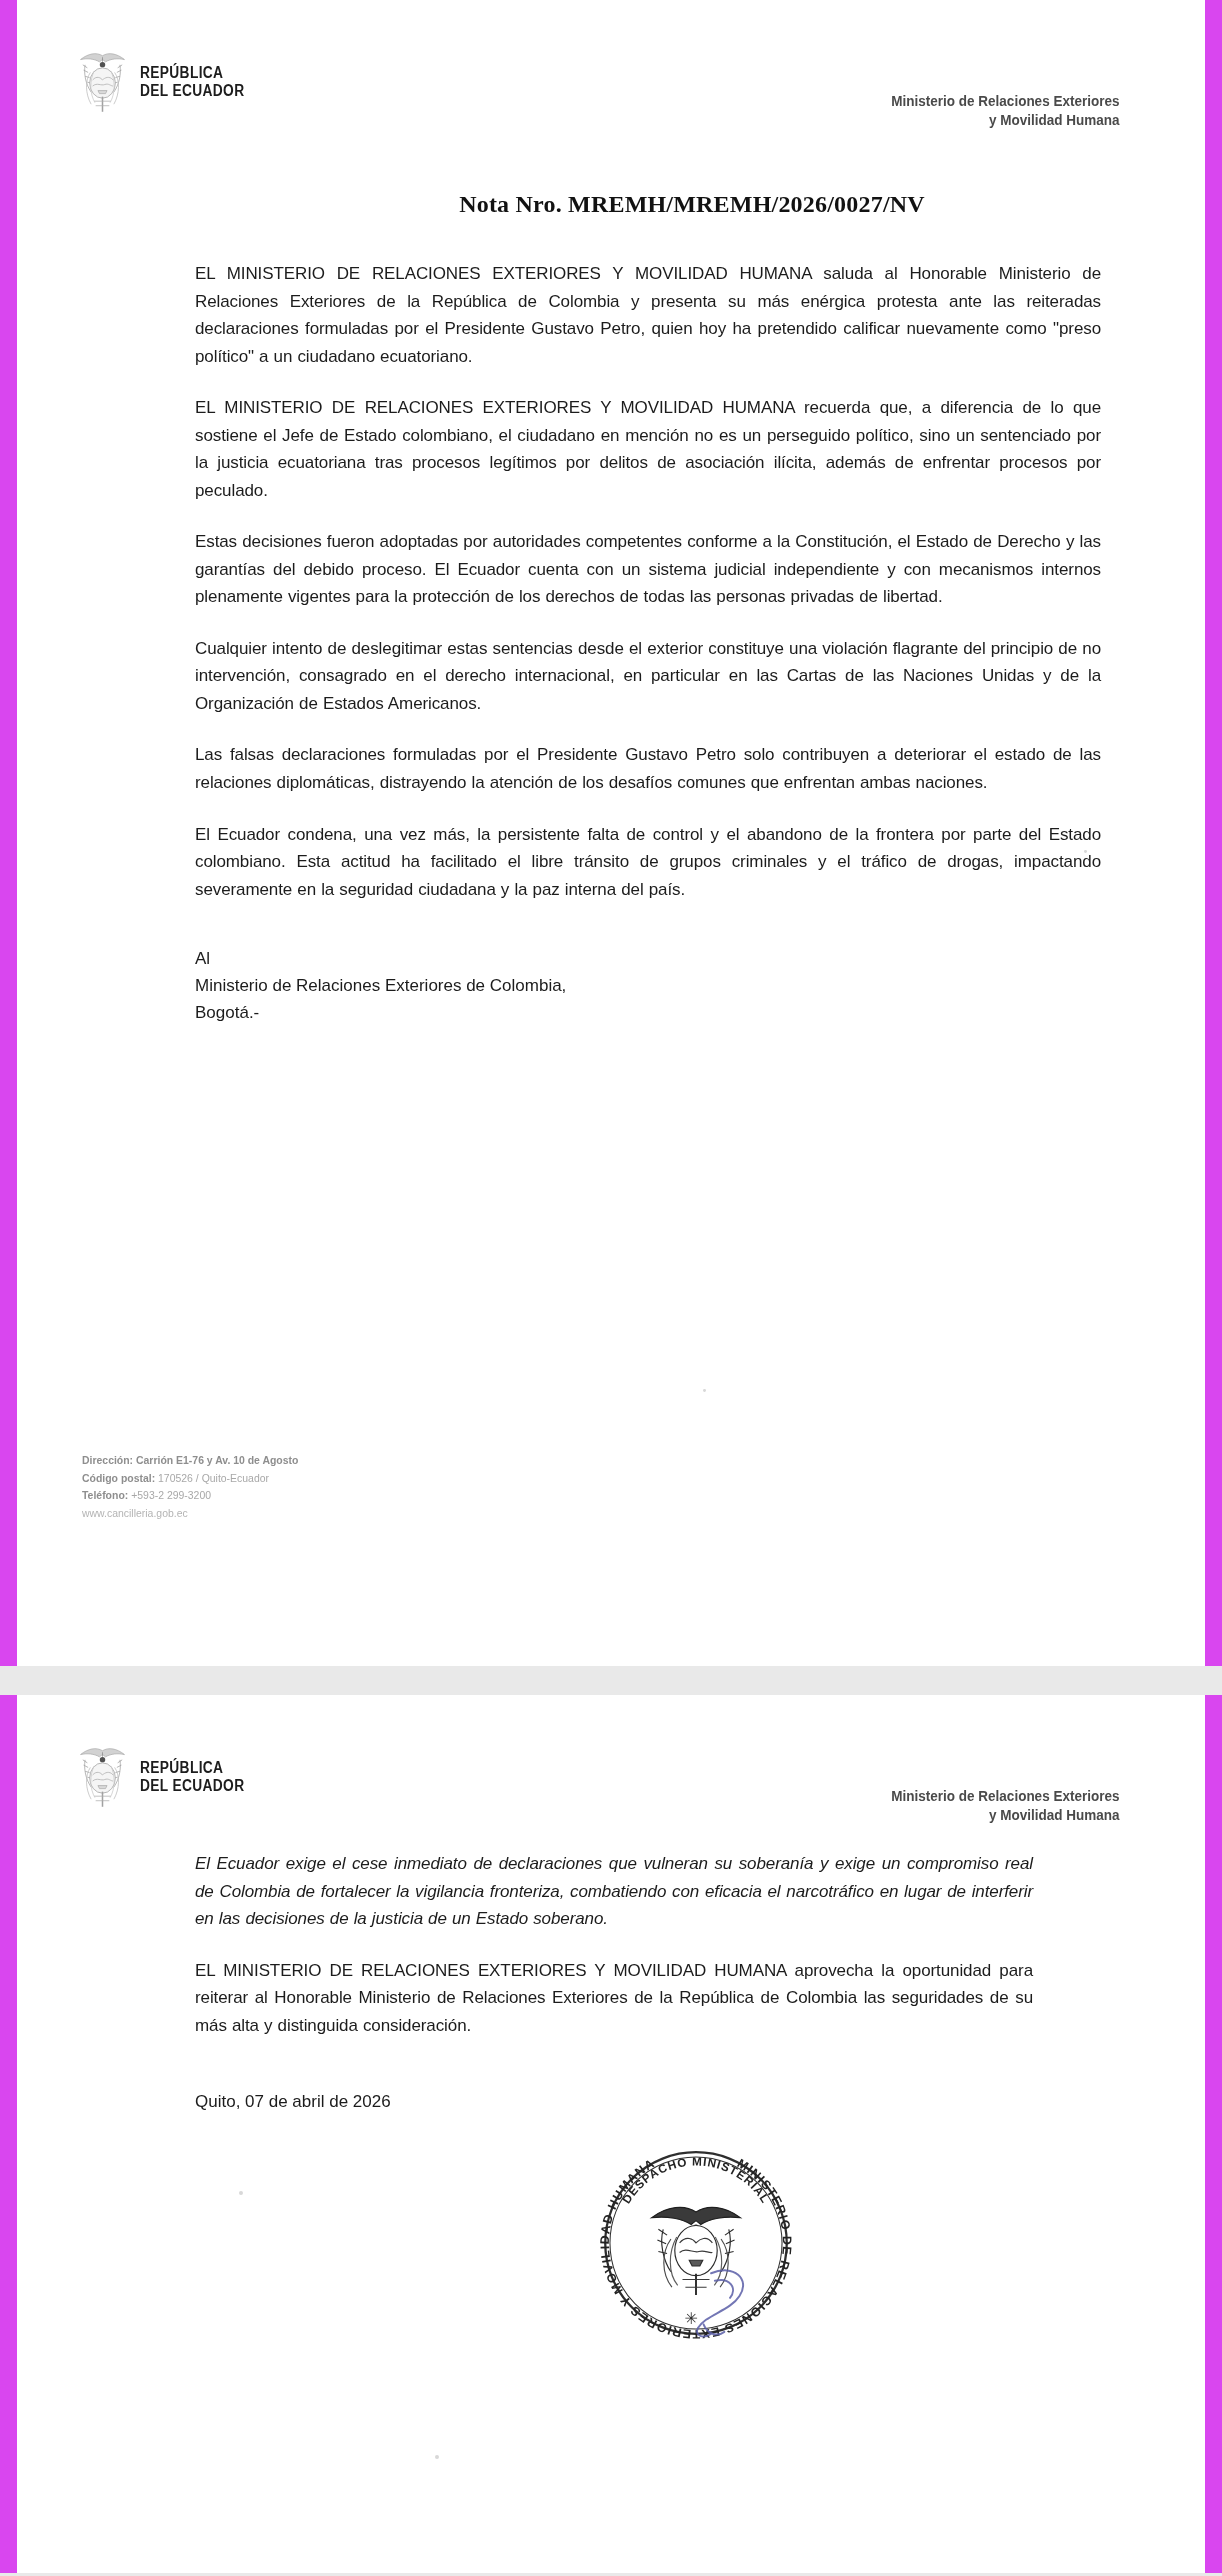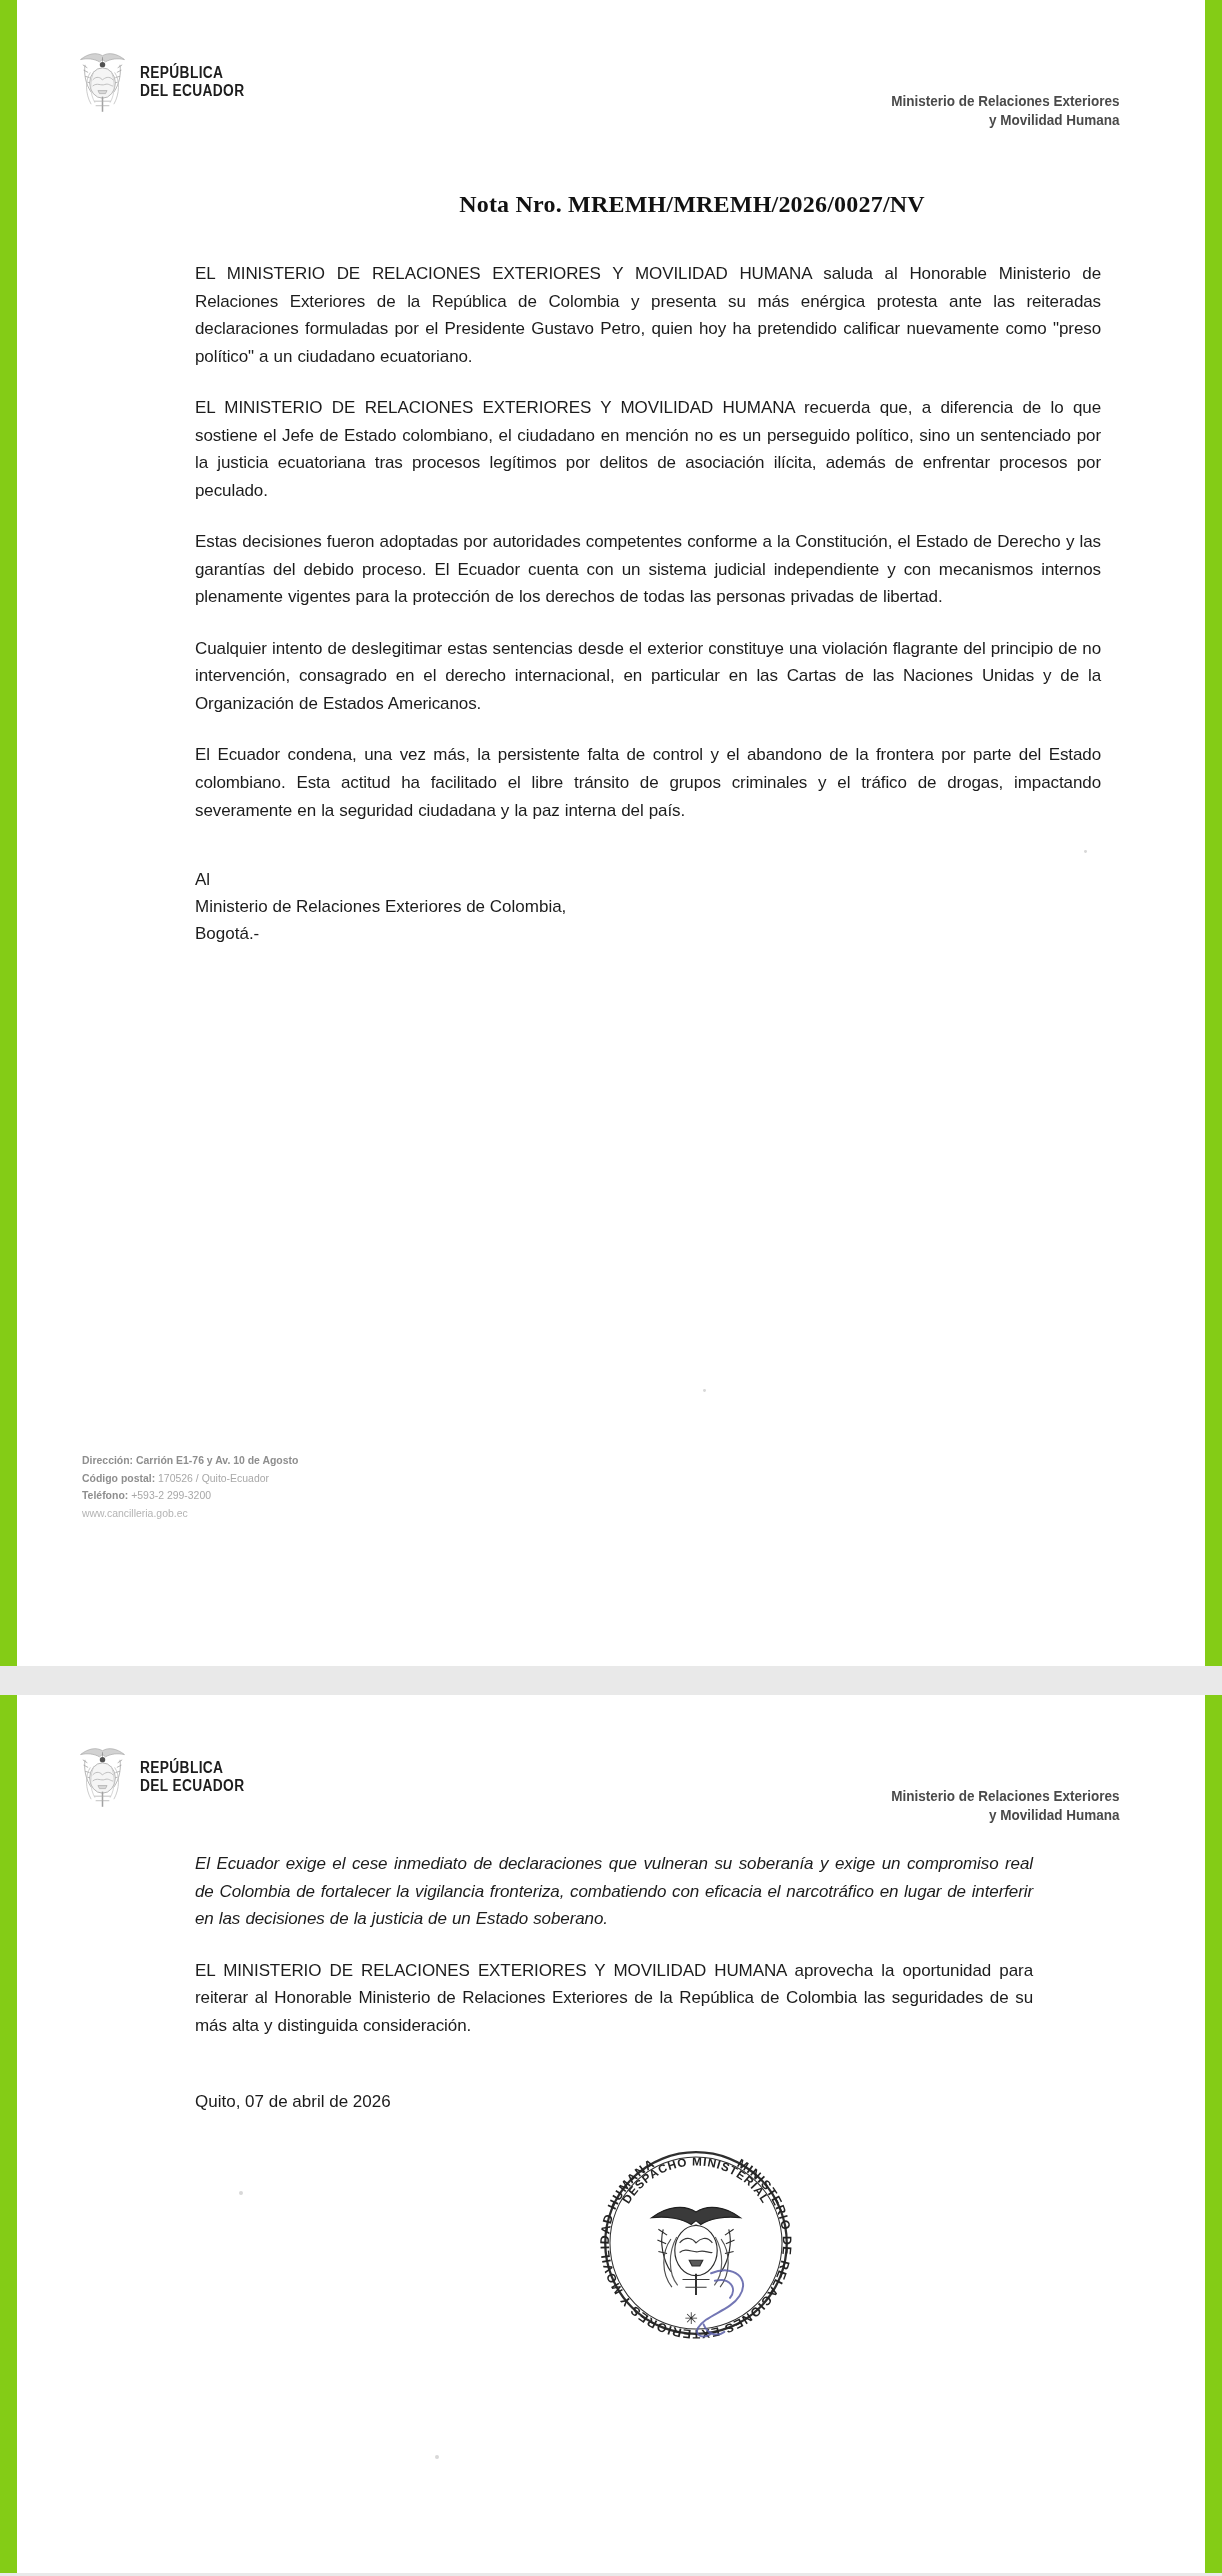--- a/index.html
+++ b/index.html
@@ -6,21 +6,21 @@
   html,body{margin:0;padding:0;}
   body{
     width:1222px;
     background:#e9e9e9;
     font-family:"Liberation Sans", sans-serif;
     -webkit-font-smoothing:antialiased;
   }
   .viewport{
     width:1222px;
     position:relative;
-    background:#84cc16;
+    background:#d946ef;
   }
   .page{
     position:relative;
     background:#ffffff;
     width:1188px;
     margin:0 auto;
     box-sizing:border-box;
   }
   .page-one{
     height:1666px;
@@ -204,20 +204,21 @@
       </div>
     </div>
 
     <div class="nota-no">Nota Nro. MREMH/MREMH/2026/0027/NV</div>
 
     <div class="content">
       <p class="para">EL MINISTERIO DE RELACIONES EXTERIORES Y MOVILIDAD HUMANA saluda al Honorable Ministerio de Relaciones Exteriores de la República de Colombia y presenta su más enérgica protesta ante las reiteradas declaraciones formuladas por el Presidente Gustavo Petro, quien hoy ha pretendido calificar nuevamente como "preso político" a un ciudadano ecuatoriano.</p>
       <p class="para">EL MINISTERIO DE RELACIONES EXTERIORES Y MOVILIDAD HUMANA recuerda que, a diferencia de lo que sostiene el Jefe de Estado colombiano, el ciudadano en mención no es un perseguido político, sino un sentenciado por la justicia ecuatoriana tras procesos legítimos por delitos de asociación ilícita, además de enfrentar procesos por peculado.</p>
       <p class="para">Estas decisiones fueron adoptadas por autoridades competentes conforme a la Constitución, el Estado de Derecho y las garantías del debido proceso. El Ecuador cuenta con un sistema judicial independiente y con mecanismos internos plenamente vigentes para la protección de los derechos de todas las personas privadas de libertad.</p>
       <p class="para">Cualquier intento de deslegitimar estas sentencias desde el exterior constituye una violación flagrante del principio de no intervención, consagrado en el derecho internacional, en particular en las Cartas de las Naciones Unidas y de la Organización de Estados Americanos.</p>
+      <p class="para">Las falsas declaraciones formuladas por el Presidente Gustavo Petro solo contribuyen a deteriorar el estado de las relaciones diplomáticas, distrayendo la atención de los desafíos comunes que enfrentan ambas naciones.</p>
       <p class="para">El Ecuador condena, una vez más, la persistente falta de control y el abandono de la frontera por parte del Estado colombiano. Esta actitud ha facilitado el libre tránsito de grupos criminales y el tráfico de drogas, impactando severamente en la seguridad ciudadana y la paz interna del país.</p>
 
       <div class="addr">
         <div>Al</div>
         <div>Ministerio de Relaciones Exteriores de Colombia,</div>
         <div>Bogotá.-</div>
       </div>
     </div>
 
     <div class="foot">

